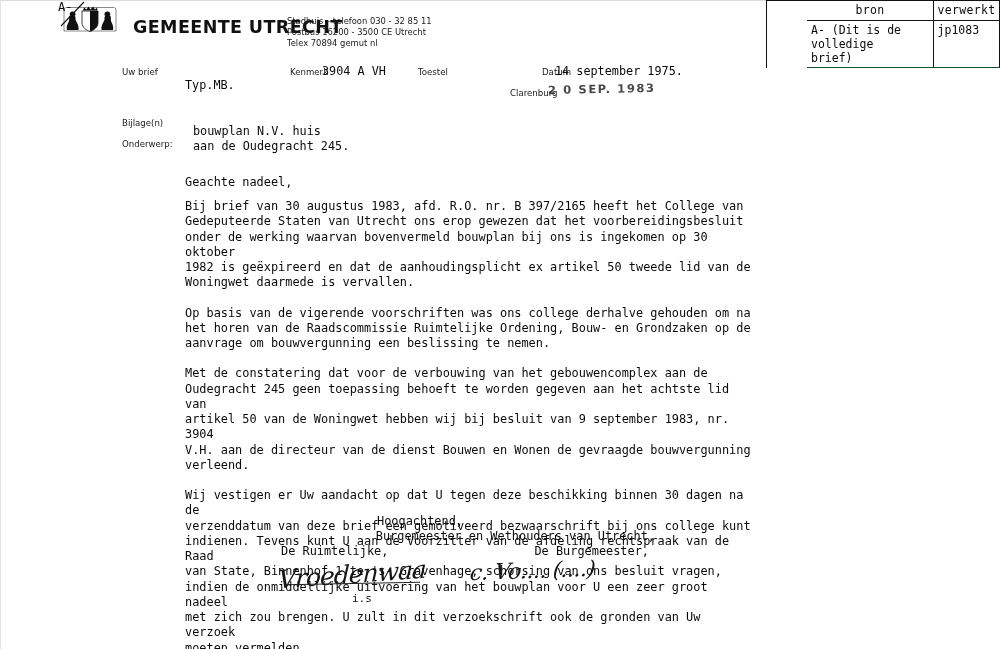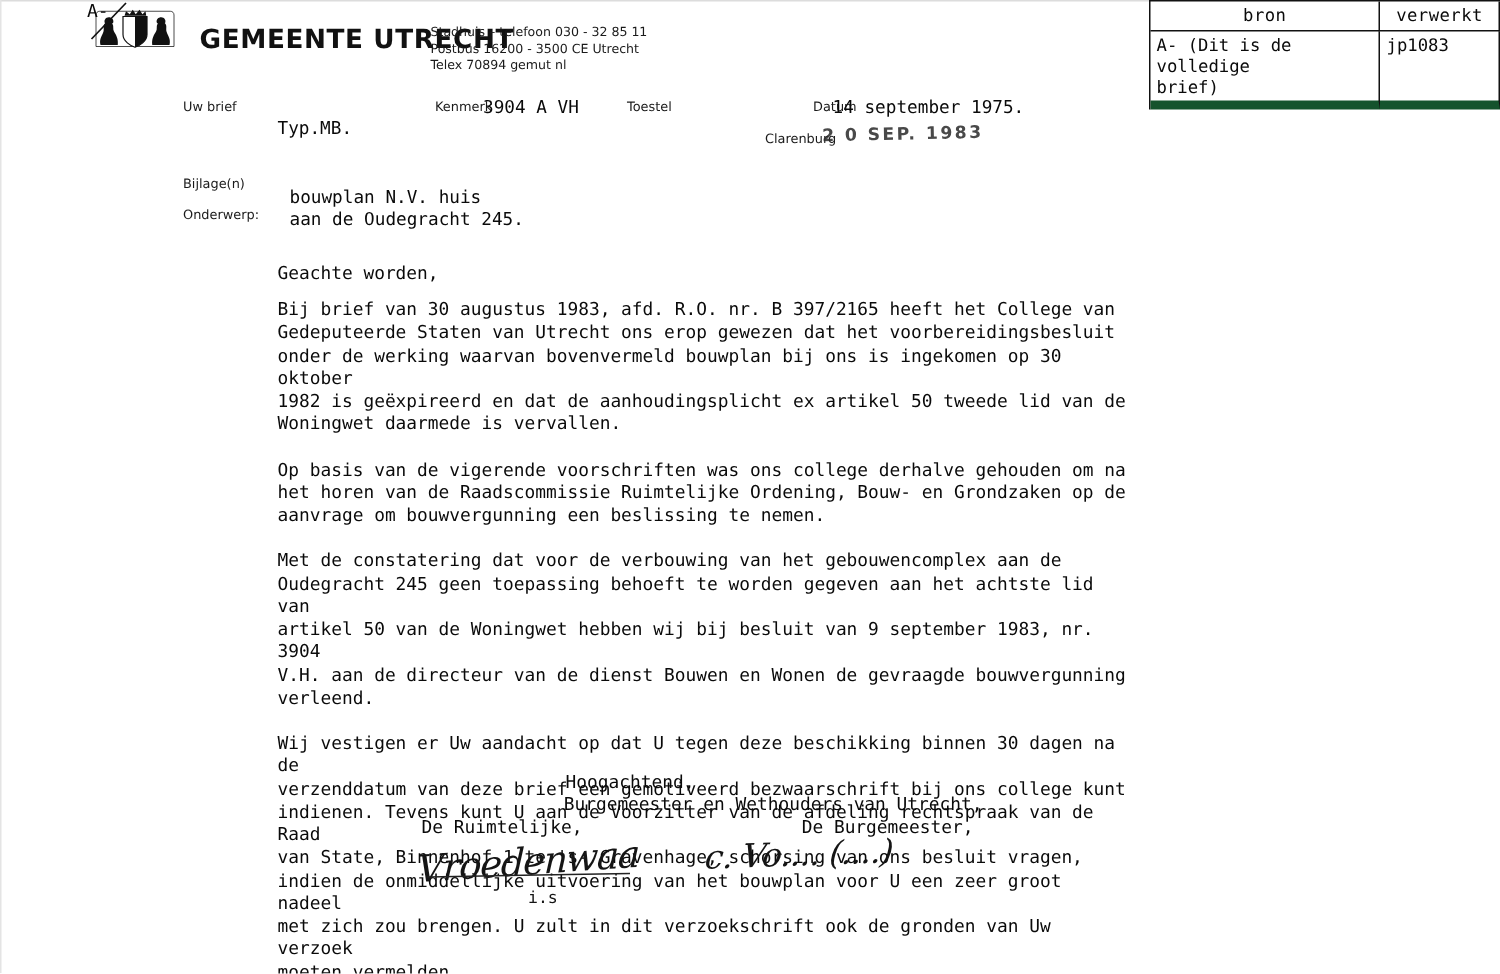--- a/index.html
+++ b/index.html
@@ -25,36 +25,37 @@
   
   .stamp-table {
     position: absolute;
     left: 766px;
     top: 0px;
     width: 234px;
     border-left: 1px solid #111;
     border-top: 1px solid #111;
     box-sizing: border-box;
     font-family: "DejaVu Sans Mono", monospace;
+    padding-left: 40px;
   }
   .stamp-row {
     display: flex;
   }
   .stamp-head {
     border-bottom: 1px solid #111;
     border-right: 1px solid #111;
     box-sizing: border-box;
     text-align: center;
     font-size: 11.5px;
     padding: 2px 0 3px;
     letter-spacing: 0.3px;
   }
   .stamp-cell {
     border-right: 1px solid #111;
-    border-bottom: 6px solid #14532d;
+    border-bottom: 1px solid #14532d;
     box-sizing: border-box;
     font-size: 11.5px;
     line-height: 14px;
     padding: 2px 3px 2px 4px;
     min-height: 46px;
     white-space: pre-line;
   }
   .col-bron { width: 154px; }
   .col-verwerkt { width: 80px; }
 
@@ -308,21 +309,21 @@
   <div class="ref-val" style="left:555px; top:64px;">14 september 1975.</div>
 
   <div class="ref" style="left:510px; top:88px;">Clarenburg</div>
   <div class="stampdate">2 0 SEP. 1983</div>
 
   <div class="subject-label" style="left:122px; top:118px;">Bijlage(n)</div>
   <div class="subject-label" style="left:122px; top:139px;">Onderwerp:</div>
   <div class="subject-val">bouwplan N.V. huis
 aan de Oudegracht 245.</div>
 
-  <div class="salutation">Geachte worden,</div>
+  <div class="salutation">Geachte nadeel,</div>
 
   <div class="body">
     <p>Bij brief van 30 augustus 1983, afd. R.O. nr. B 397/2165 heeft het College van
 Gedeputeerde Staten van Utrecht ons erop gewezen dat het voorbereidingsbesluit
 onder de werking waarvan bovenvermeld bouwplan bij ons is ingekomen op 30 oktober
 1982 is geëxpireerd en dat de aanhoudingsplicht ex artikel 50 tweede lid van de
 Woningwet daarmede is vervallen.</p>
     <p>Op basis van de vigerende voorschriften was ons college derhalve gehouden om na
 het horen van de Raadscommissie Ruimtelijke Ordening, Bouw- en Grondzaken op de
 aanvrage om bouwvergunning een beslissing te nemen.</p>

